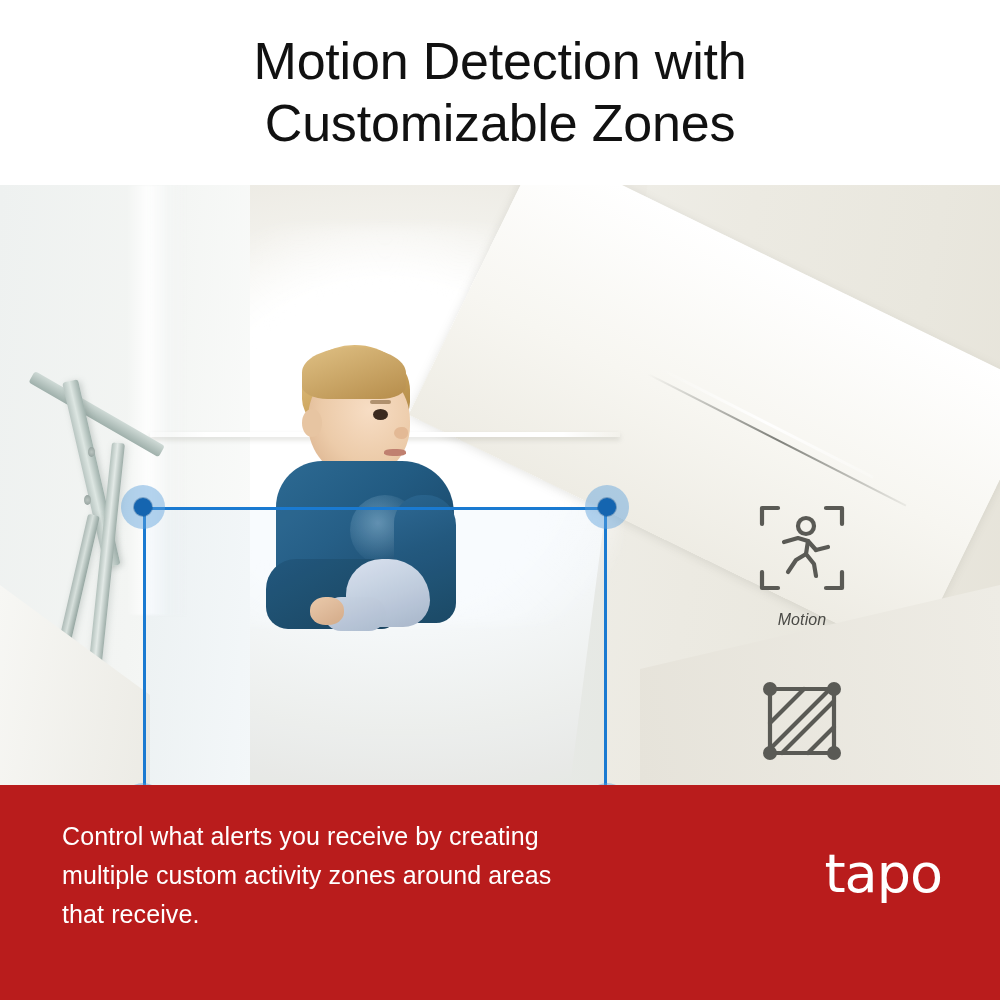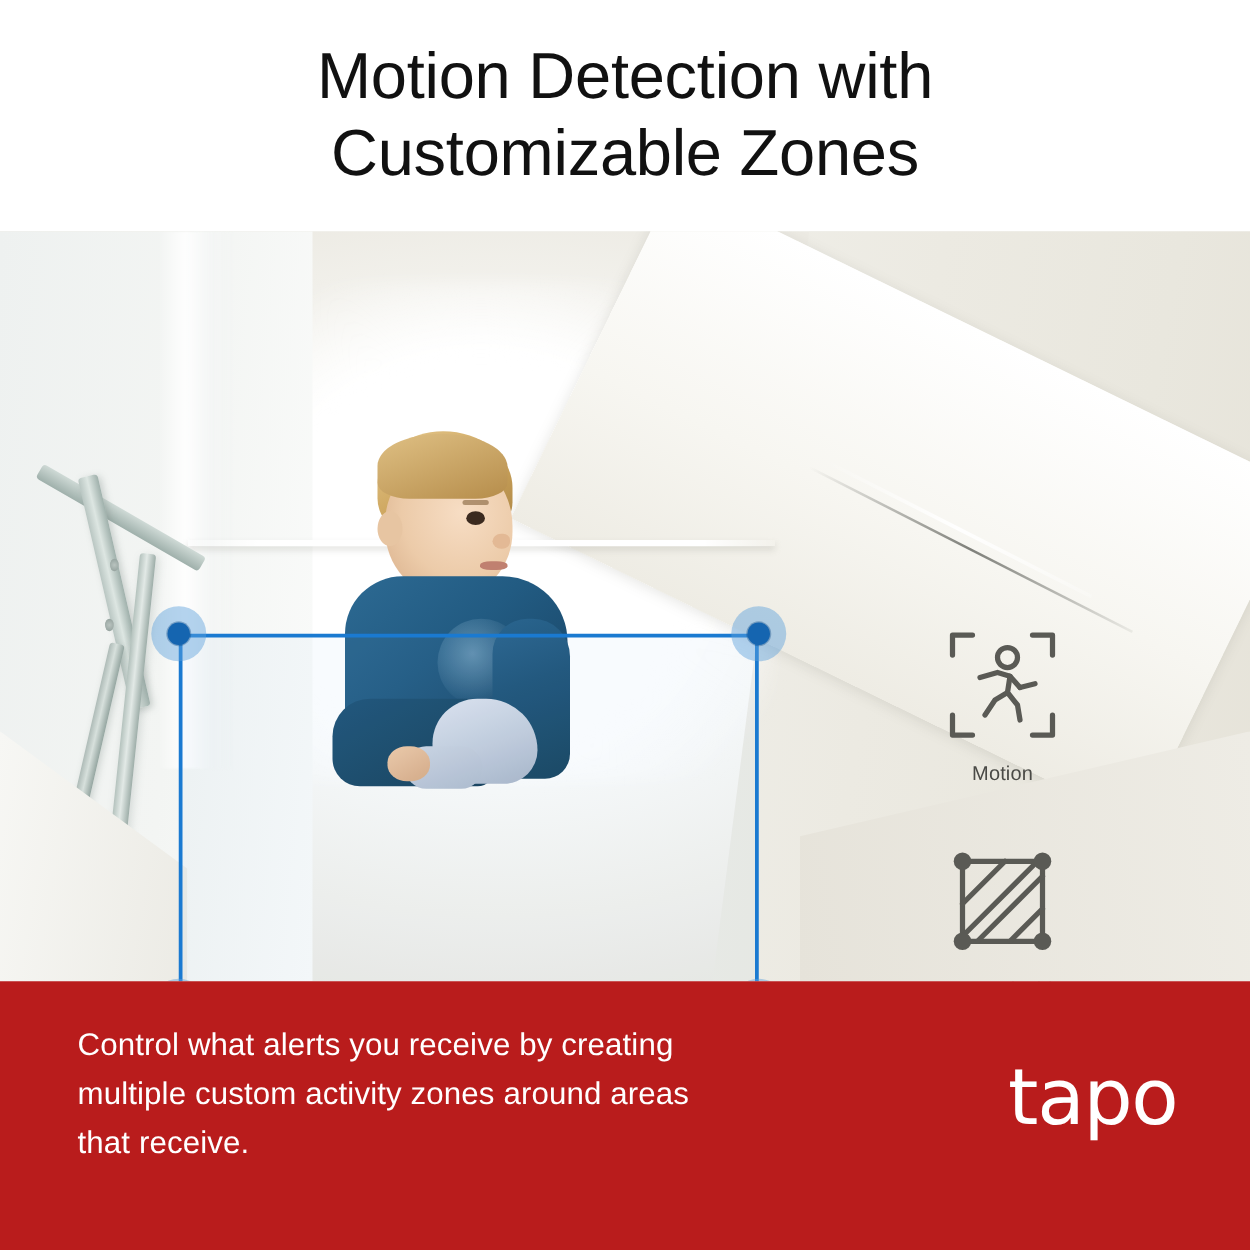--- a/index.html
+++ b/index.html
@@ -15,21 +15,21 @@
   }
   .header-title {
     font-size:52px; line-height:1.18; color:#111111;
     text-align:center; font-weight:400; letter-spacing:-0.2px;
     font-family:"Liberation Sans", sans-serif;
   }
 
   
   .stage {
     position:absolute; left:0; top:185px; width:1000px; height:600px;
-    overflow:hidden; background:#f2f2ee;
+    overflow:hidden; background:#f2f2ee;font-style:italic;
   }
 
   
   .wall-base{
     position:absolute; inset:0;
     background:
       radial-gradient(ellipse 520px 330px at 400px 300px, #ffffff 0%, #fbfbf9 45%, #f3f2ed 75%, #eceae3 100%);
   }
   
   .wall-right{
@@ -230,21 +230,21 @@
     position:absolute; left:0; top:785px; width:1000px; height:215px;
     background:#b91c1c;
   }
   .banner-text{
     position:absolute; left:62px; top:32px; width:620px;
     font-size:25px; line-height:1.55; color:#ffffff; font-weight:400;
     font-family:"Liberation Sans", sans-serif; letter-spacing:.1px;
   }
   .logo{
     position:absolute; right:58px; top:62px;
-    font-size:62px; line-height:1; color:#ffffff; letter-spacing:-1px;
+    font-size:54px; line-height:1; color:#ffffff; letter-spacing:-1px;
     font-family:"DejaVu Sans", sans-serif; font-weight:400;
   }
 </style>
 </head>
 <body>
 
 <div class="page">
 
   <div class="header">
     <div class="header-title">

